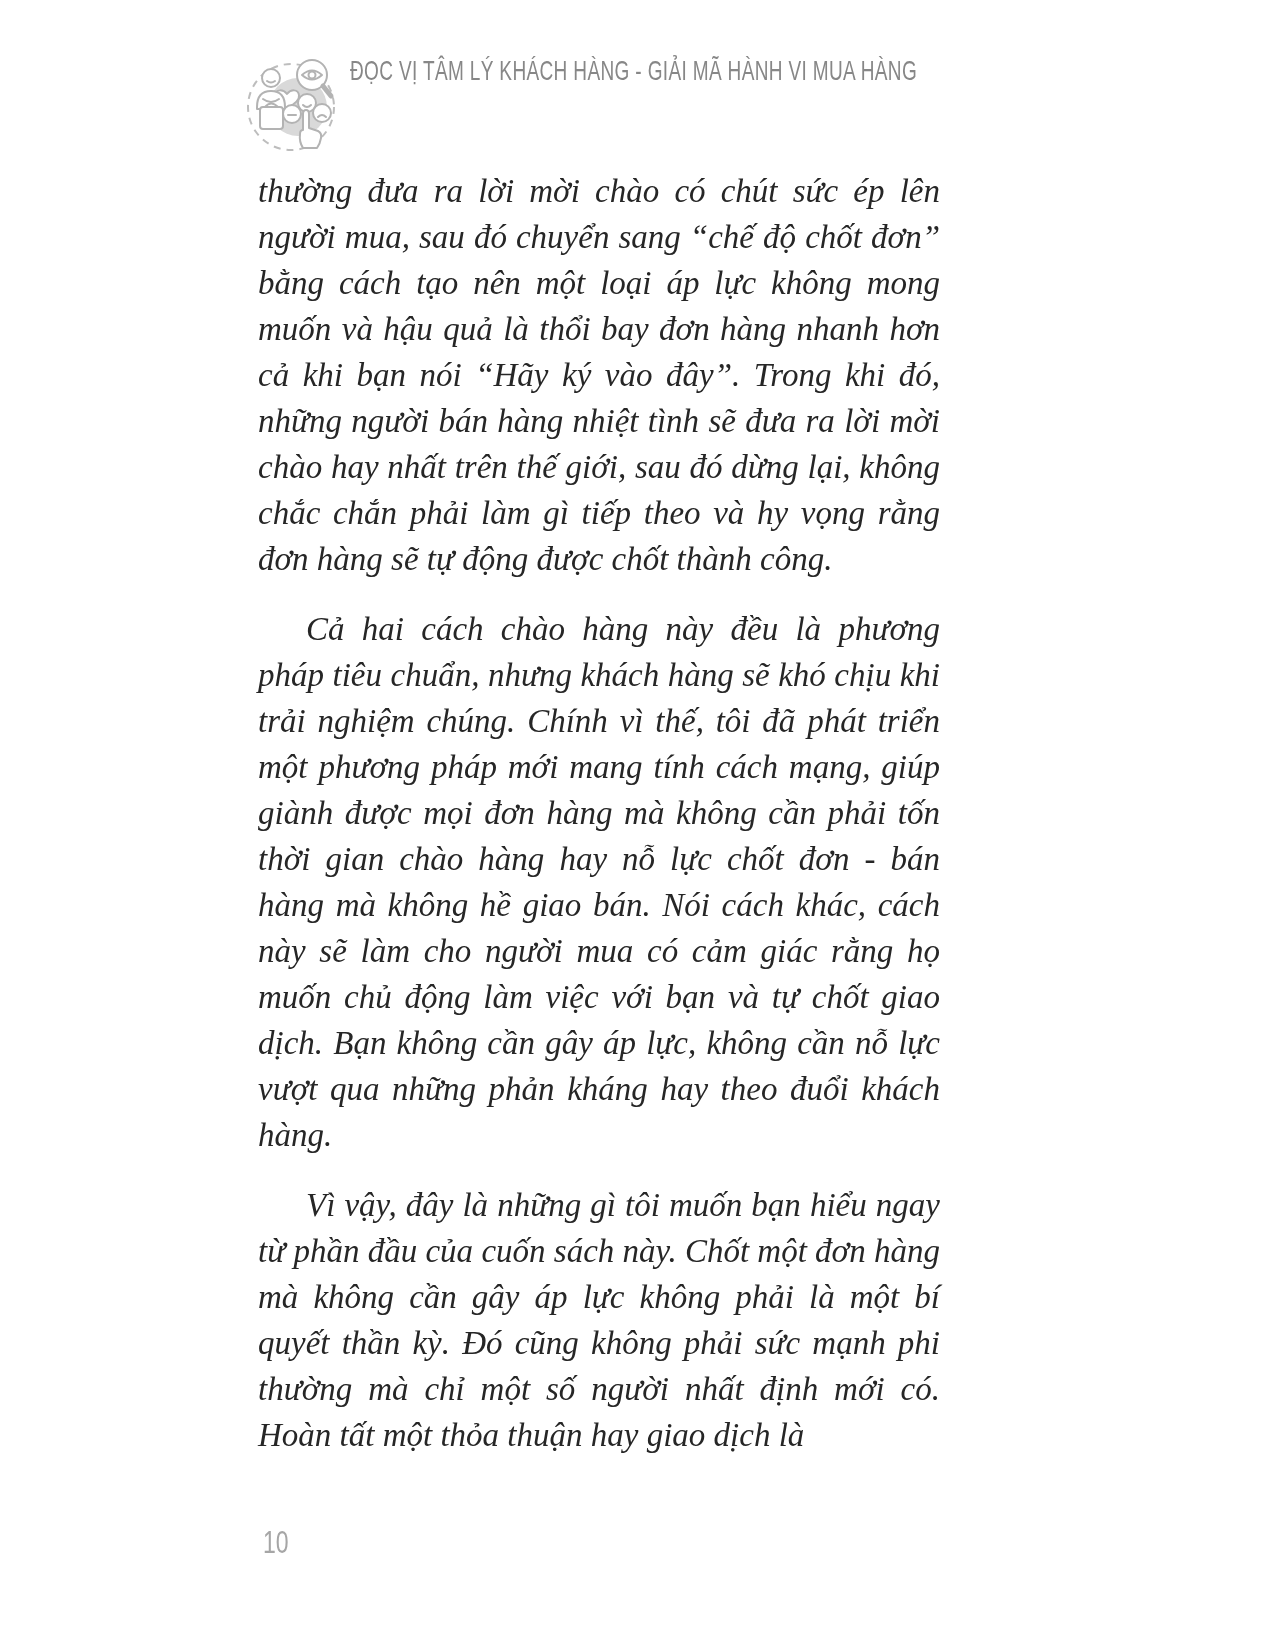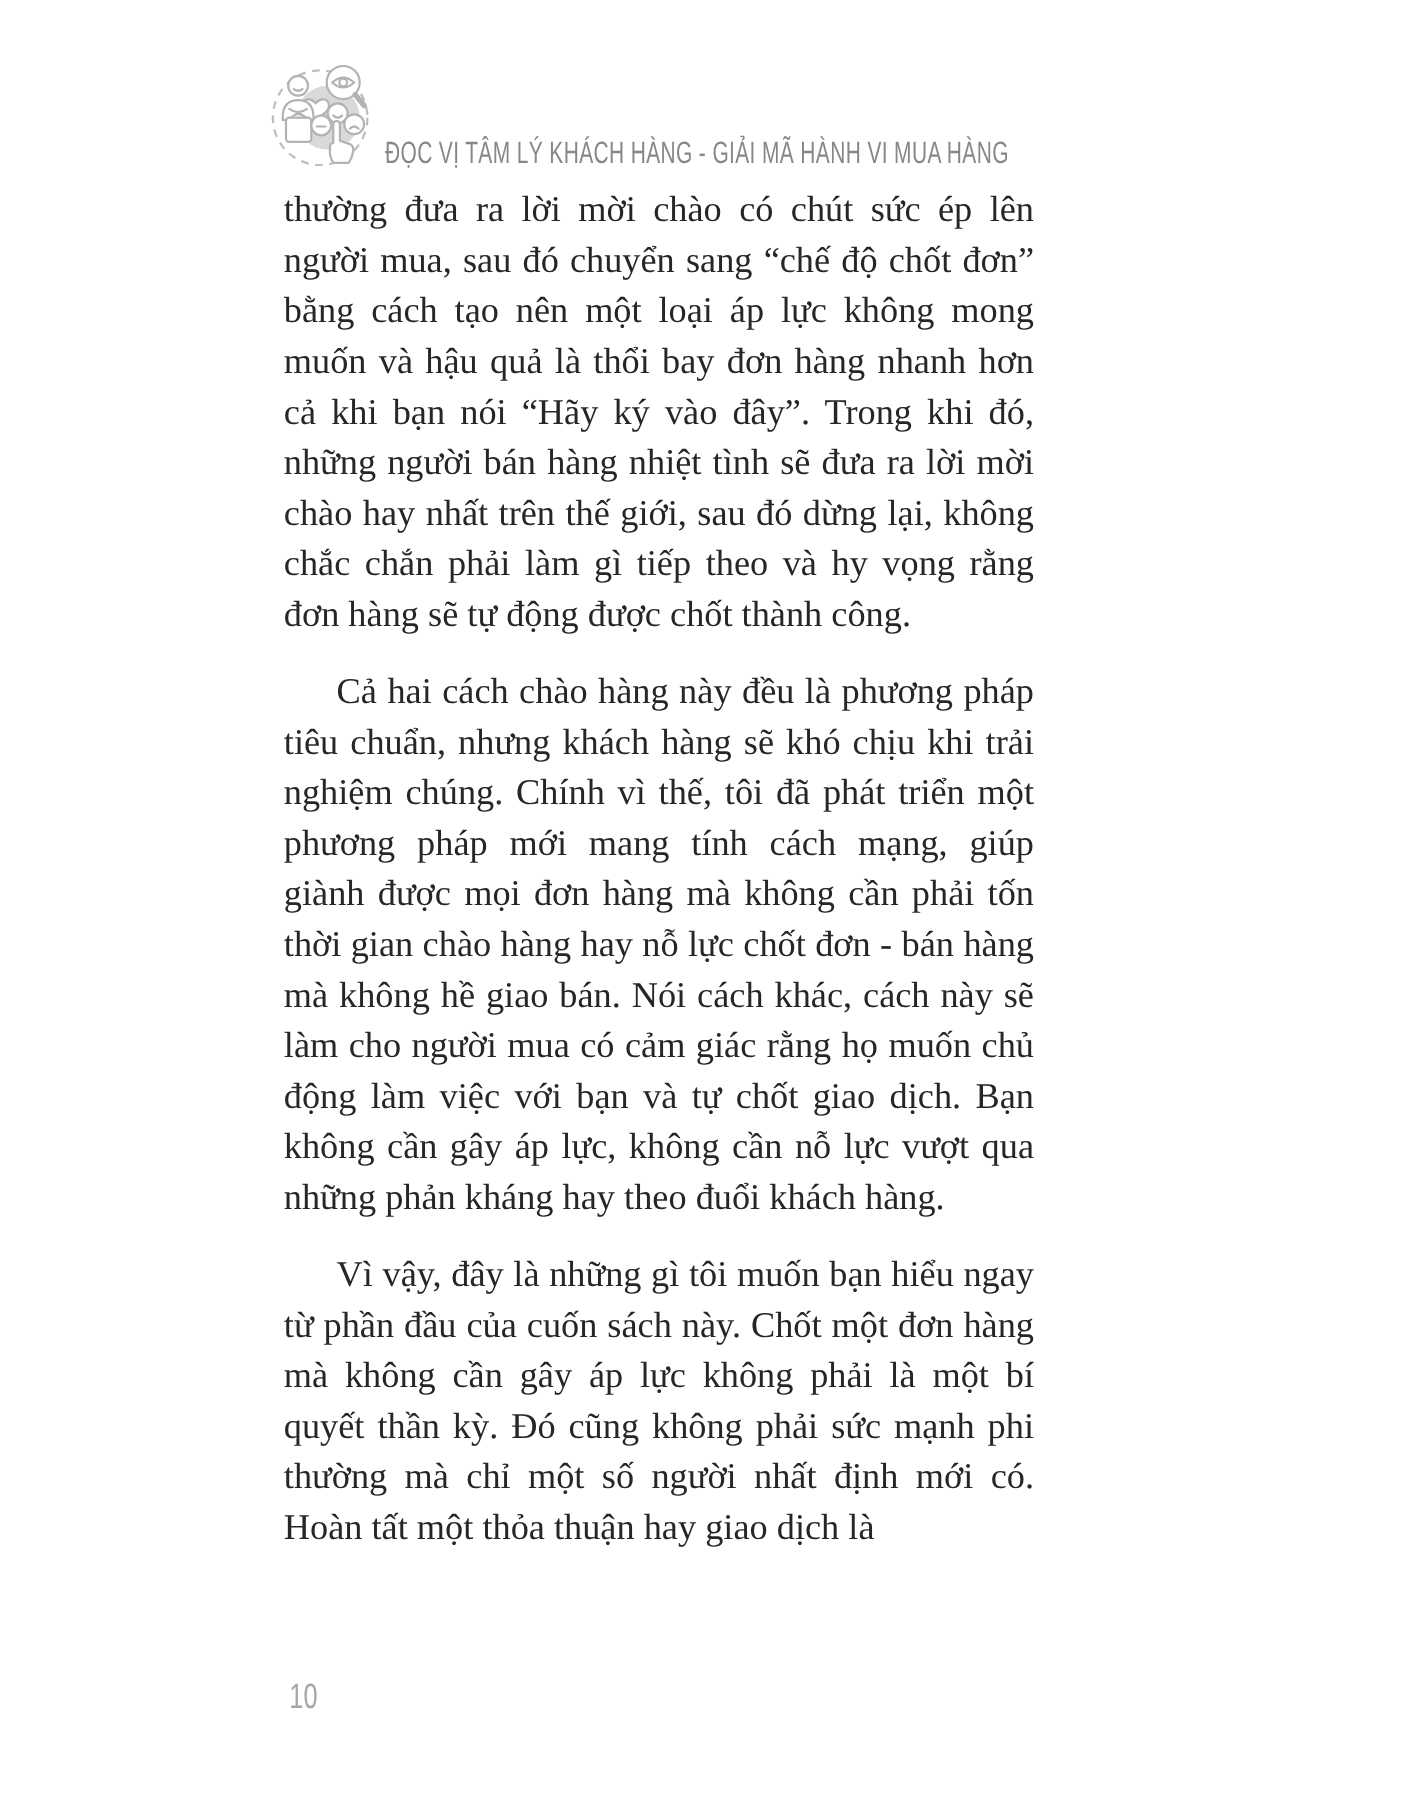--- a/index.html
+++ b/index.html
@@ -16,21 +16,21 @@
     font-family: "Liberation Serif", serif;
   }
 
   
   .header {
     position: absolute;
     top: 55px;
     left: 246px;
     height: 100px;
     display: flex;
-    align-items: flex-end;
+    align-items: flex-start;
   }
   .logo-wrap {
     width: 90px;
     height: 100px;
     flex: 0 0 auto;
   }
   .header-title {
     display: inline-block;
     margin-left: 14px;
     white-space: nowrap;
@@ -50,20 +50,21 @@
     top: 168px;
     width: 682px;
   }
   .content p {
     margin: 0 0 24px 0;
     font-size: 33px;
     line-height: 46px;
     color: #262626;
     text-align: justify;
     text-justify: inter-word;
+    font-style: italic;
   }
   .content p.indent {
     text-indent: 48px;
   }
 
   
   .folio {
     position: absolute;
     top: 1524px;
     left: 258px;

